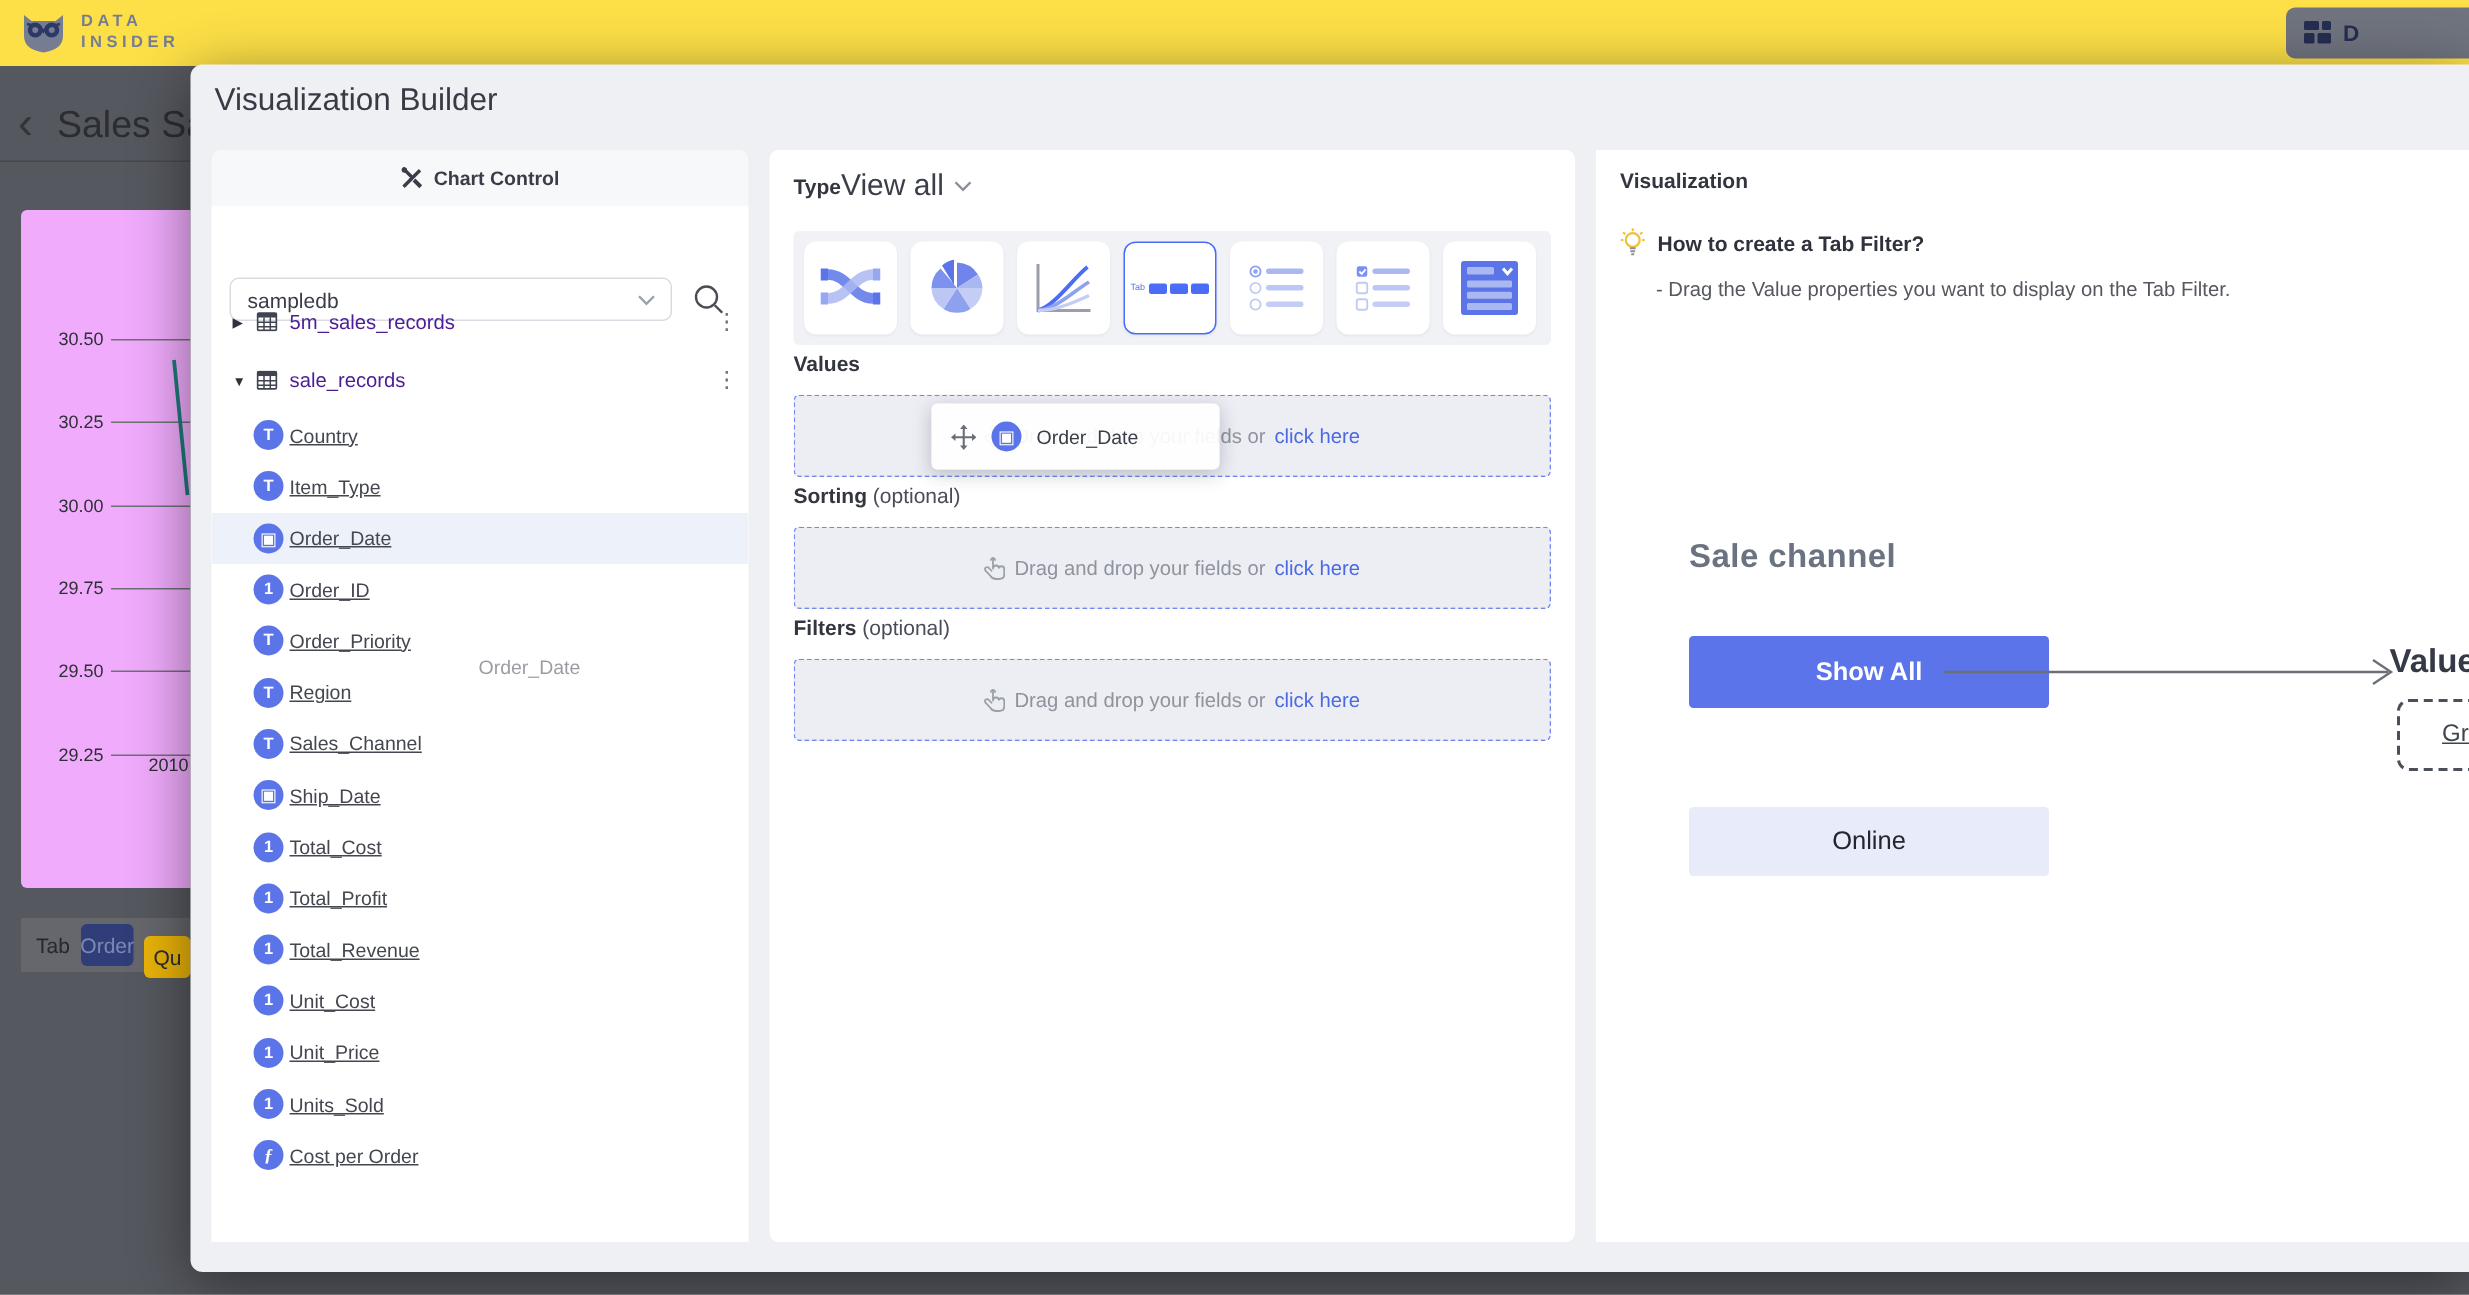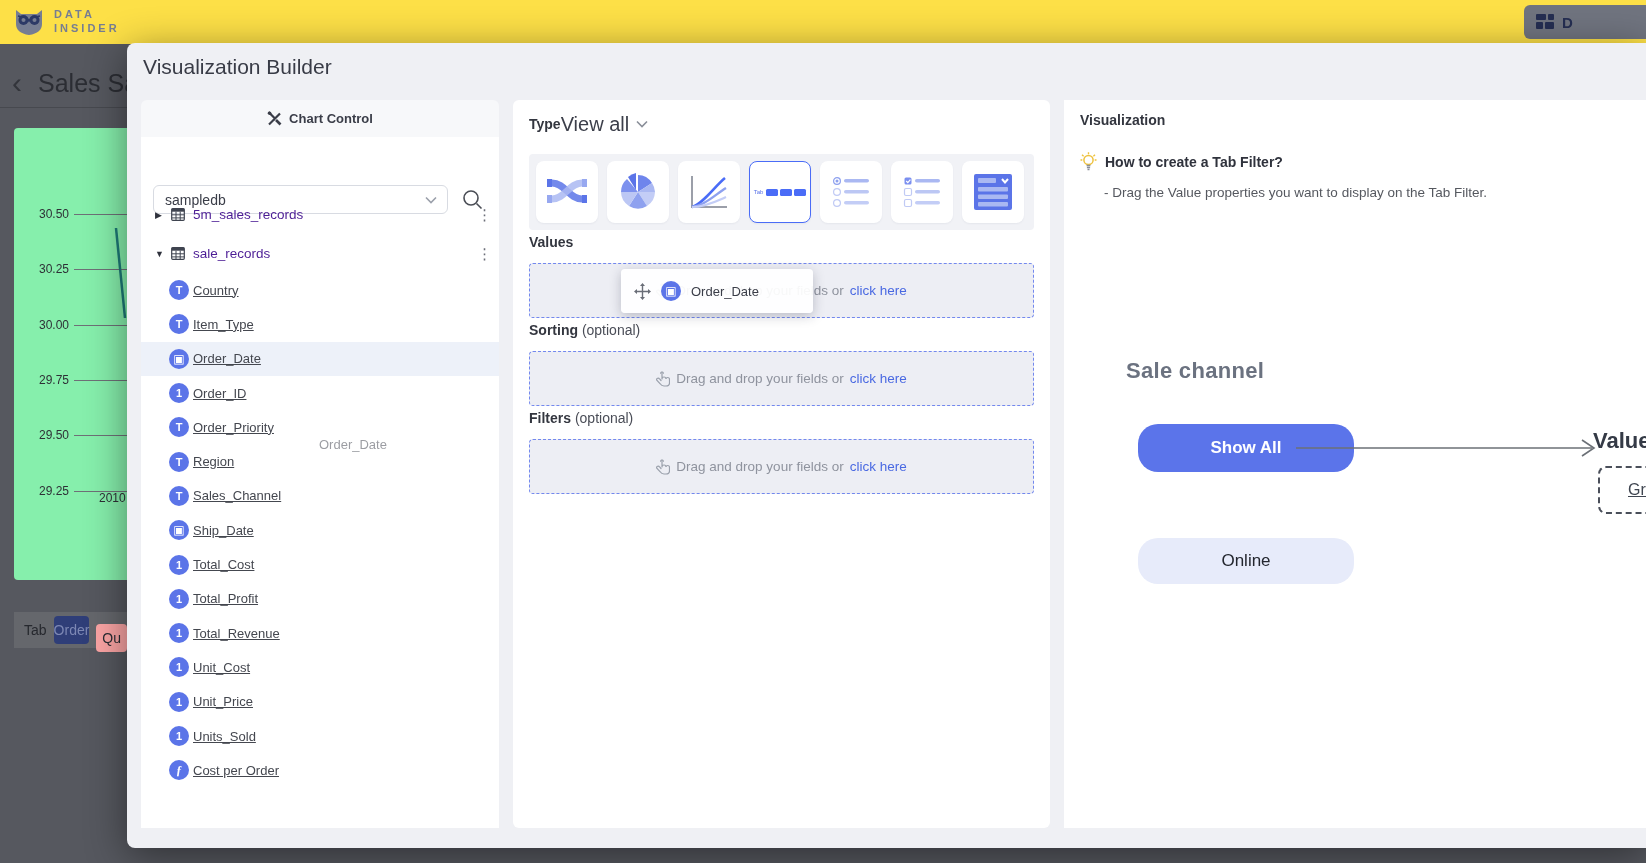--- a/index.html
+++ b/index.html
@@ -13,29 +13,29 @@
   .logo-wrap { left:13px; top:6px; display:flex; gap:9px; align-items:center; }
   .logo-text { color:#767d92; font-size:11px; font-weight:bold; letter-spacing:3px; line-height:14px; }
   #dash-btn { left:1524px; top:5px; width:150px; height:34px; background:#70747f; border-radius:6px;
     display:flex; align-items:center; gap:8px; padding-left:12px; color:#252e52; font-weight:bold; font-size:15px; }
 
   
   .bg-title-row { left:12px; top:68px; display:flex; align-items:center; gap:16px; color:#2b2d33; }
   .bg-back { font-size:30px; line-height:30px; color:#33353b; }
   .bg-title { font-size:25px; font-weight:500; white-space:nowrap; }
   .bg-divider { left:0; top:107px; width:127px; height:1px; background:#47494f; }
-  .bg-chart-card { left:14px; top:128px; width:113px; height:452px; background:#86efac; border-radius:4px 0 0 4px; }
+  .bg-chart-card { left:14px; top:140px; width:113px; height:452px; background:#f0abfc; border-radius:4px 0 0 4px; }
   .ytick { position:absolute; right:58px; width:60px; text-align:right; font-size:12px; color:#2e3036; }
   .ytick-dash { position:absolute; left:60px; width:53px; height:1px; background:#6e7077; }
   .bg-xtick { position:absolute; left:85px; top:363px; font-size:12px; color:#2e3036; }
   .bg-tabs-card { left:14px; top:612px; width:113px; height:36px; background:#65676c; display:flex; align-items:center; gap:7px; padding-left:10px; }
   .bg-tab-label { font-size:14px; color:#26282e; }
   .bg-tab-btn { height:28px; border-radius:4px; display:flex; align-items:center; justify-content:center; font-size:14px; }
   .bg-tab-year { width:42px; background:#2f3e78; color:#7d88b4; }
-  .bg-tab-qu { width:44px; background:#fca5a5; color:#2b2d33;margin-top:16px; }
+  .bg-tab-qu { width:44px; background:#eab308; color:#2b2d33;margin-top:16px; }
 
   
   #modal { left:127px; top:43px; width:1520px; height:805px; background:#eff0f4;
     border-radius:8px 0 0 8px; box-shadow:0 8px 40px rgba(0,0,0,.45); }
   #modal-title { left:16px; top:12px; font-size:21px; color:#383b46; font-weight:500; }
 
   
   #left-tabs { left:14px; top:57px; width:358px; height:37px; display:flex; border-radius:6px 6px 0 0; overflow:hidden; }
   .ltab { flex:1; display:flex; align-items:center; justify-content:center; gap:7px; font-size:13px; font-weight:bold; }
   .ltab.active { background:#ffffff; color:#5b74e8; }
@@ -81,21 +81,21 @@
     box-shadow:0 3px 12px rgba(30,35,60,.25); display:flex; align-items:center; gap:10px; padding-left:13px; z-index:5; }
   #drag-chip .chip-label { font-size:13px; color:#3a3d48; }
 
   
   #right-panel { left:937px; top:57px; width:700px; height:728px; background:#fff; padding:12px 16px; }
   #viz-header { font-size:14px; font-weight:bold; color:#33363f; }
   .tip-row { margin-top:24px; display:flex; gap:8px; align-items:center; }
   .tip-title { font-size:14px; font-weight:bold; color:#2f323c; }
   .tip-body { margin:14px 0 0 24px; font-size:13.5px; color:#55585f; }
   #preview-title { position:absolute; left:62px; top:258px; font-size:22px; font-weight:600; color:#6b7280; letter-spacing:.3px; }
-  .pv-btn { position:absolute; left:74px; width:216px; border-radius:20px; display:flex; align-items:center;
+  .pv-btn { position:absolute; left:62px; width:240px; border-radius:3px; display:flex; align-items:center;
     justify-content:center; font-size:17px; }
   .pv-btn.primary { top:324px; height:48px; background:#5b74ea; color:#fff; font-weight:bold; }
   .pv-btn.plain { height:46px; background:#e7ebfa; color:#23262e; }
   #arrow-svg { left:230px; top:336px; z-index:6; }
   #value-label { left:529px; top:328px; font-size:22px; font-weight:bold; color:#343a46; }
   #group-box { left:534px; top:366px; width:130px; height:48px; border:2px dashed #4a4f5a; border-radius:8px;
     display:flex; align-items:center; padding-left:28px; }
   #group-box span { font-size:16px; color:#3f4550; text-decoration:underline; }
 </style>
 </head>

